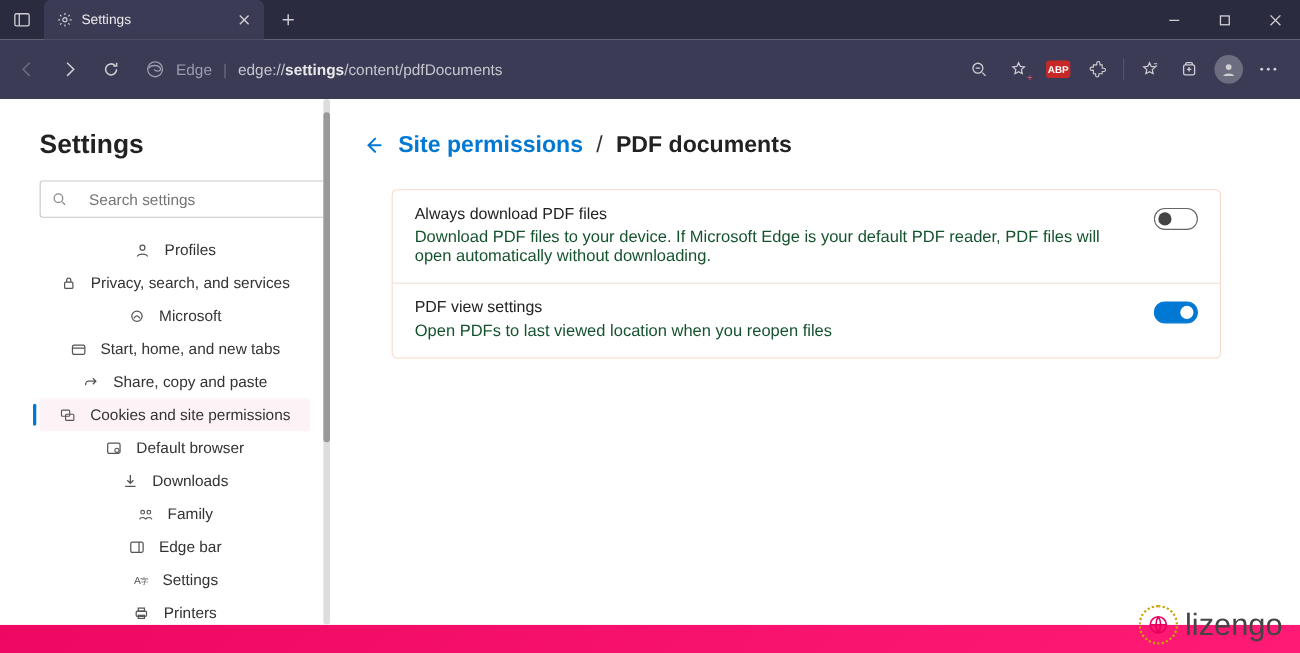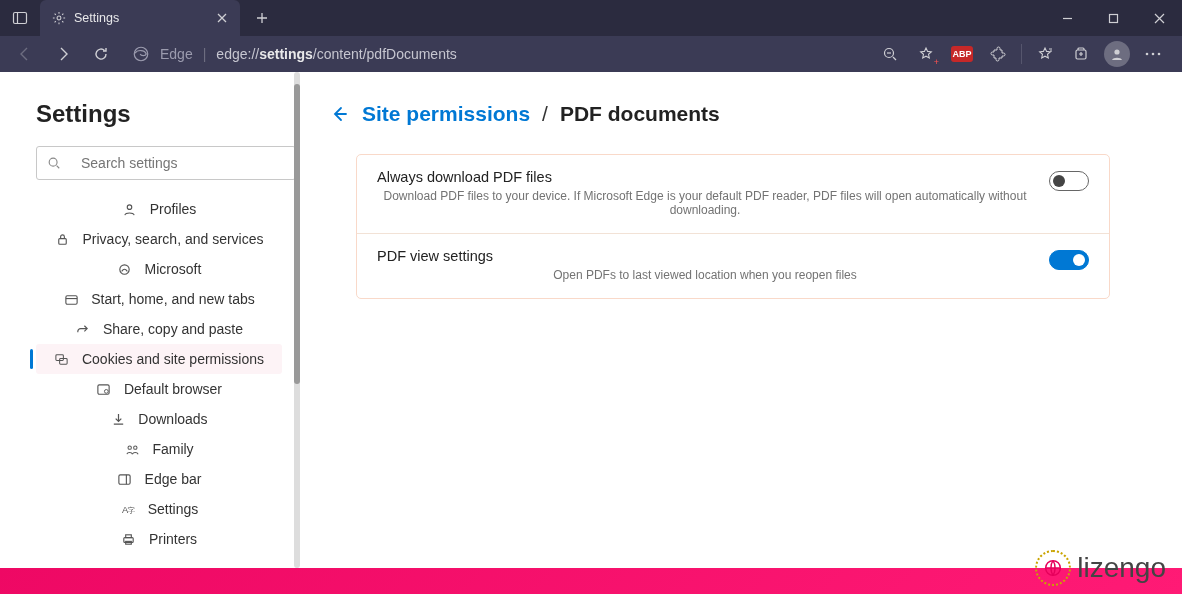--- a/index.html
+++ b/index.html
@@ -53,21 +53,21 @@
   .window-controls {
     margin-left: auto; display: flex; height: 36px;
   }
   .win-ctrl {
     width: 46px; height: 36px;
     display:flex; align-items:center; justify-content:center;
     color:#cfcfd4;
   }
   
   .toolbar {
-    height: 36px;
+    height: 54px;
     background: #3b3b55;
     display: flex; align-items: center;
     padding: 0 8px;
     gap: 4px;
   }
   .nav-btn {
     width: 34px; height: 34px;
     display:flex; align-items:center; justify-content:center;
     color:#cfcfd4; border-radius: 4px;
   }
@@ -181,21 +181,21 @@
     align-items: flex-start;
     gap: 16px;
   }
   .setting-row + .setting-row { border-top: 1px solid #f2e2d6; }
   .setting-text { flex: 1; }
   .setting-title {
     font-size: 14.5px; font-weight: 400; color: #222;
     margin-bottom: 4px;
   }
   .setting-desc {
-    font-size: 12px; color: #737373; text-align: center;
+    font-size: 15px; color: #14532d;
   }
   .toggle {
     width: 40px; height: 20px; border-radius: 10px;
     position: relative; flex-shrink: 0;
     margin-top: 2px;
   }
   .toggle.off {
     background: #fff; border: 1px solid #666;
   }
   .toggle.off .knob {

